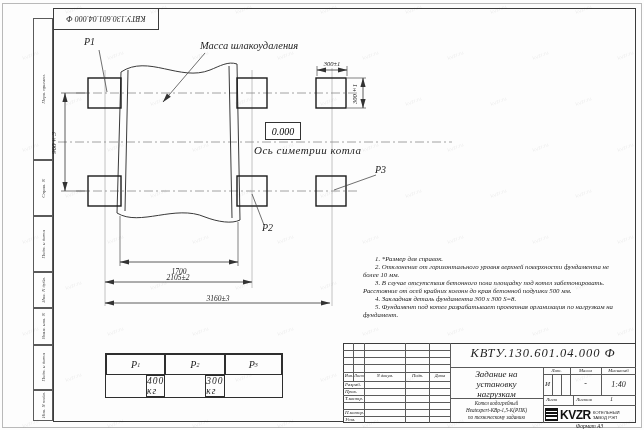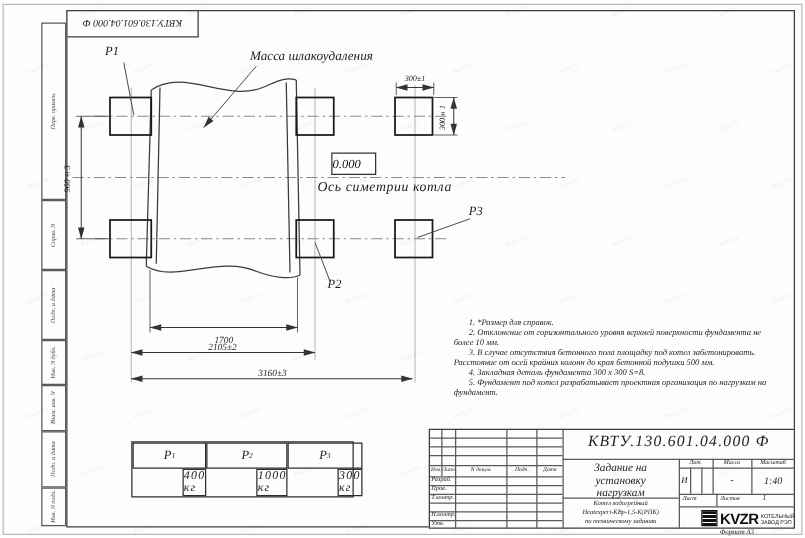--- a/index.html
+++ b/index.html
@@ -11,36 +11,36 @@
   .corner-stamp{left:53px;top:8px;width:106px;height:22px;border:1.5px solid #3c3c3c;box-sizing:border-box;
     display:flex;align-items:center;justify-content:center;font-style:italic;font-size:8px;color:#222;
     transform:rotate(180deg);white-space:nowrap;background:#fdfdfd;}
   .strip-cell{left:33px;width:20px;border:1px solid #5a5a5a;box-sizing:border-box;
     display:flex;align-items:center;justify-content:center;}
   .vtext{writing-mode:vertical-rl;transform:rotate(180deg);}
   .strip-cell span{font-size:5px;font-style:italic;color:#444;white-space:nowrap;}
   .lbl{position:absolute;font-style:italic;color:#1c1c1c;white-space:nowrap;z-index:4;}
   .dimlbl{font-size:7.5px;text-align:center;}
   .elev-box{left:265px;top:122px;width:34px;height:16px;border:1px solid #333;background:#fff;
-    display:flex;align-items:center;font-style:italic;font-size:10px;z-index:4;}
+    display:flex;align-items:center;justify-content:center;font-style:italic;font-size:10px;z-index:4;}
   svg.draw{position:absolute;left:0;top:0;z-index:2;}
   .notes{left:363px;top:255px;width:254px;font-size:6.8px;line-height:8px;font-style:italic;color:#222;z-index:4;}
   .notes p{margin:0;text-indent:12px;}
   .ptable{left:105px;top:353px;width:178px;height:45px;border:1.2px solid #2e2e2e;box-sizing:border-box;
     display:grid;grid-template-columns:1fr 1fr 1fr;grid-template-rows:1fr 1fr;z-index:4;}
   .ptable .pc{border:0.8px solid #2e2e2e;display:flex;align-items:center;justify-content:center;
     font-style:italic;color:#1c1c1c;}
   .ptable .ph{font-size:10px;} .ptable .ph sub{font-size:6px;}
   .ptable .pv{font-size:9.5px;letter-spacing:1px;margin-left:40px;}
   .tline{position:absolute;background:#5a5a5a;z-index:3;}
   .tb-text{position:absolute;font-style:italic;color:#222;white-space:nowrap;z-index:4;}
   .wm-layer{position:absolute;left:0;top:0;width:644px;height:430px;z-index:5;pointer-events:none;overflow:hidden;}
   .wm{position:absolute;transform:rotate(-22deg);font-family:"DejaVu Sans",sans-serif;
       font-size:5px;color:rgba(70,70,70,0.09);white-space:nowrap;}
-  .logo-row{position:absolute;left:545px;top:407px;width:79px;height:15px;display:flex;align-items:center;gap:2px;z-index:4;padding-left:16px;}
+  .logo-row{position:absolute;left:545px;top:407px;width:79px;height:15px;display:flex;align-items:center;gap:2px;z-index:4;}
   .logo-icon{width:11px;height:11px;background:repeating-linear-gradient(#111 0 2px,#fff 2px 3.2px);border:1px solid #111;}
   .logo-word{font-family:"Liberation Sans",sans-serif;font-weight:bold;font-size:12px;color:#111;letter-spacing:-0.5px;font-style:normal;}
   .logo-cap{font-family:"Liberation Sans",sans-serif;font-size:4.3px;line-height:5px;color:#222;font-style:normal;}
 </style>
 </head>
 <body>
 
 <div class="sheet">
 
   <div class="abs outer-border"></div>
@@ -168,21 +168,20 @@
       </div>
     <div class="pc ph">
         <span>P</span>
         <sub>2</sub>
       </div>
     <div class="pc ph">
         <span>P</span>
         <sub>3</sub>
       </div>
     <div class="pc pv">400 кг</div>
-    <div class="pc pv">1000 кг</div>
     <div class="pc pv">300 кг</div>
   </div>
 
   <div class="abs" style="left:343px;top:343px;width:293px;height:80px;border:1.5px solid #3c3c3c;box-sizing:border-box;background:#fdfdfd;z-index:3;"></div>
 
   <div class="tline" style="left:353px;top:343px;width:1px;height:38px;"></div>
   <div class="tline" style="left:364px;top:343px;width:1px;height:80px;"></div>
   <div class="tline" style="left:405px;top:343px;width:1px;height:80px;"></div>
   <div class="tline" style="left:429px;top:343px;width:1px;height:80px;"></div>
   <div class="tline" style="left:450px;top:343px;width:1px;height:80px;"></div>

